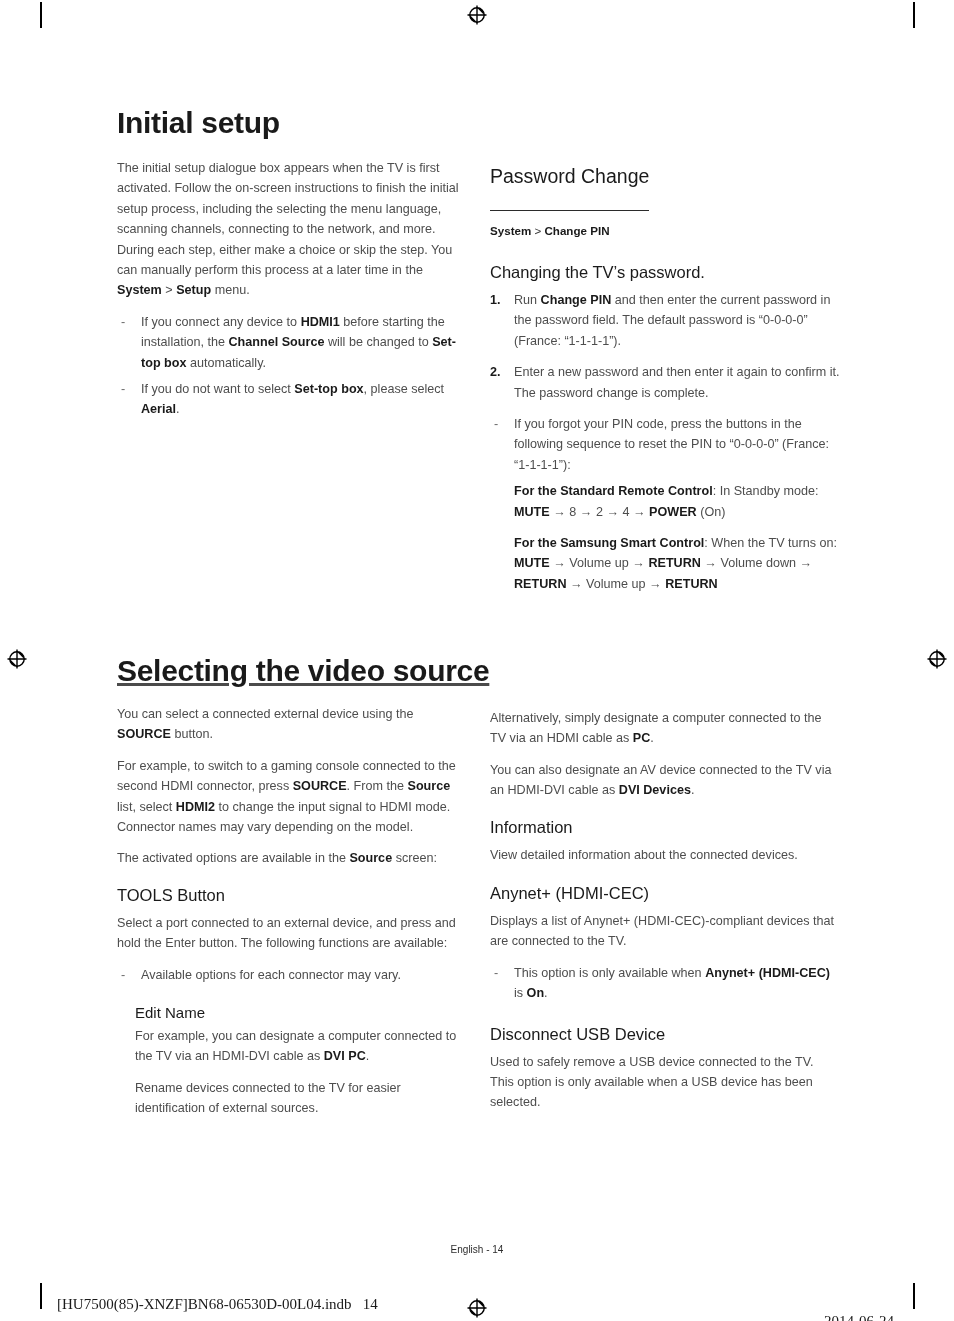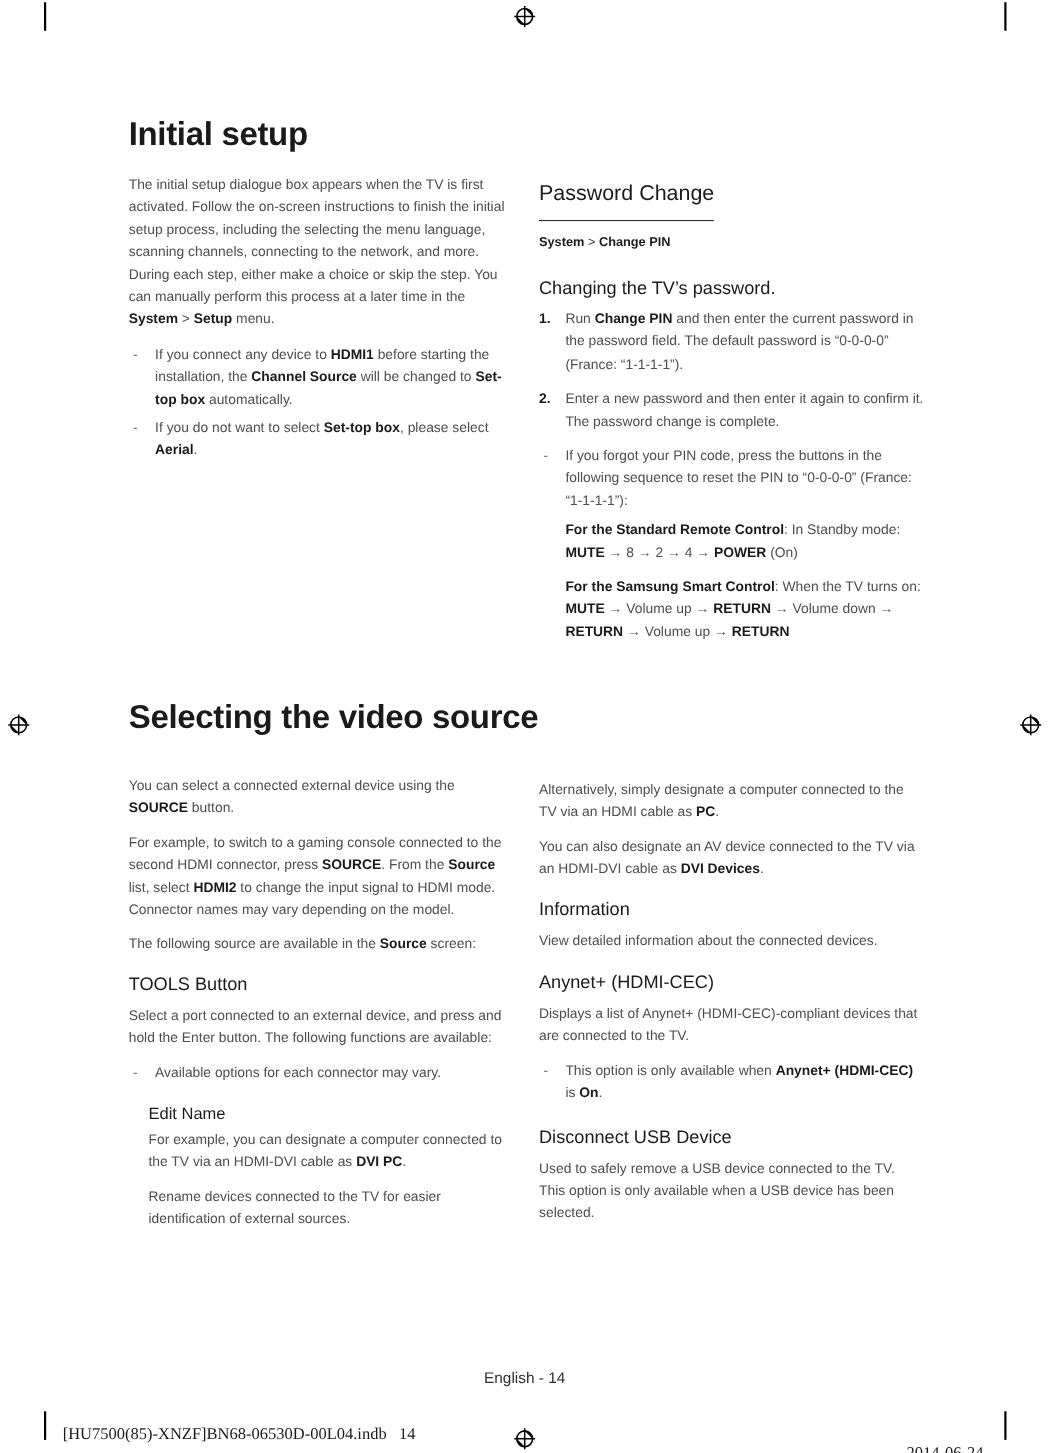--- a/index.html
+++ b/index.html
@@ -38,21 +38,21 @@
     margin: 0 0 18px 0;
     letter-spacing: -0.3px;
   }
 
   h2.section {
     font-size: 19.5px;
     line-height: 24px;
     font-weight: normal;
     color: #1a1a1a;
     margin: 0 0 6px 0;
-    padding-bottom: 12px;
+    padding-bottom: 22px;
     border-bottom: 1.5px solid #2b2b2b;
     display: inline-block;
   }
 
   h3.sub {
     font-size: 16.5px;
     line-height: 21px;
     font-weight: normal;
     color: #1a1a1a;
     margin: 22px 0 7px 0;
@@ -119,21 +119,21 @@
   }
 
   .sub-block { margin-left: 18px; }
 
   
   .folio {
     position: absolute;
     left: 0; width: 954px;
     top: 1244px;
     text-align: center;
-    font-size: 14px;
+    font-size: 10px;
     color: #2d2d2d;
     font-weight: normal;
   }
   .slugline {
     position: absolute;
     top: 1296px;
     font-family: "Liberation Serif", serif;
     font-size: 15px;
     color: #1a1a1a;
     white-space: pre;
@@ -227,28 +227,28 @@
       <p class="note-para">
         <b>For the Standard Remote Control</b><span>: In Standby mode:</span><br>
         <span id="seq-standard"><b>MUTE</b><span> → </span><span>8</span><span> → </span><span>2</span><span> → </span><span>4</span><span> → </span><b>POWER</b><span> (On)</span></span>
       </p>
       <p class="note-para">
         <b>For the Samsung Smart Control</b><span>: When the TV turns on: </span><span id="seq-smart"><b>MUTE</b><span> → </span><span>Volume up</span><span> → </span><b>RETURN</b><span> → </span><span>Volume down</span><span> → </span><b>RETURN</b><span> → </span><span>Volume up</span><span> → </span><b>RETURN</b></span>
       </p>
     </div>
   </div>
 
-  <div style="position:absolute;left:117px;top:636px;width:740px;">
+  <div style="position:absolute;left:117px;top:654px;width:740px;text-decoration:underline;">
     <h1 class="chapter" style="font-size:30px;margin:0;">Selecting the video source</h1>
   </div>
 
   <div class="col-left" style="top:704px;">
     <p class="body" id="vs-l-p1"><span>You can select a connected external device using the </span><b>SOURCE</b><span> button.</span></p>
     <p class="body" id="vs-l-p2"><span>For example, to switch to a gaming console connected to the second HDMI connector, press </span><b>SOURCE</b><span>. From the </span><b>Source</b><span> list, select </span><b>HDMI2</b><span> to change the input signal to HDMI mode. Connector names may vary depending on the model.</span></p>
-    <p class="body" id="vs-l-p3"><span>The following source are available in the </span><b>Source</b><span> screen:</span></p>
+    <p class="body" id="vs-l-p3"><span>The activated options are available in the </span><b>Source</b><span> screen:</span></p>
 
     <h3 class="sub" style="margin-top:16px;">TOOLS Button</h3>
     <p class="body">Select a port connected to an external device, and press and hold the Enter button. The following functions are available:</p>
     <div class="dash-item">
       <span class="marker">-</span>
       <span>Available options for each connector may vary.</span>
     </div>
 
     <div class="sub-block" style="margin-top:18px;">
       <h4 class="subsub" style="margin-top:0;font-size:15px;font-weight:normal;">Edit Name</h4>

